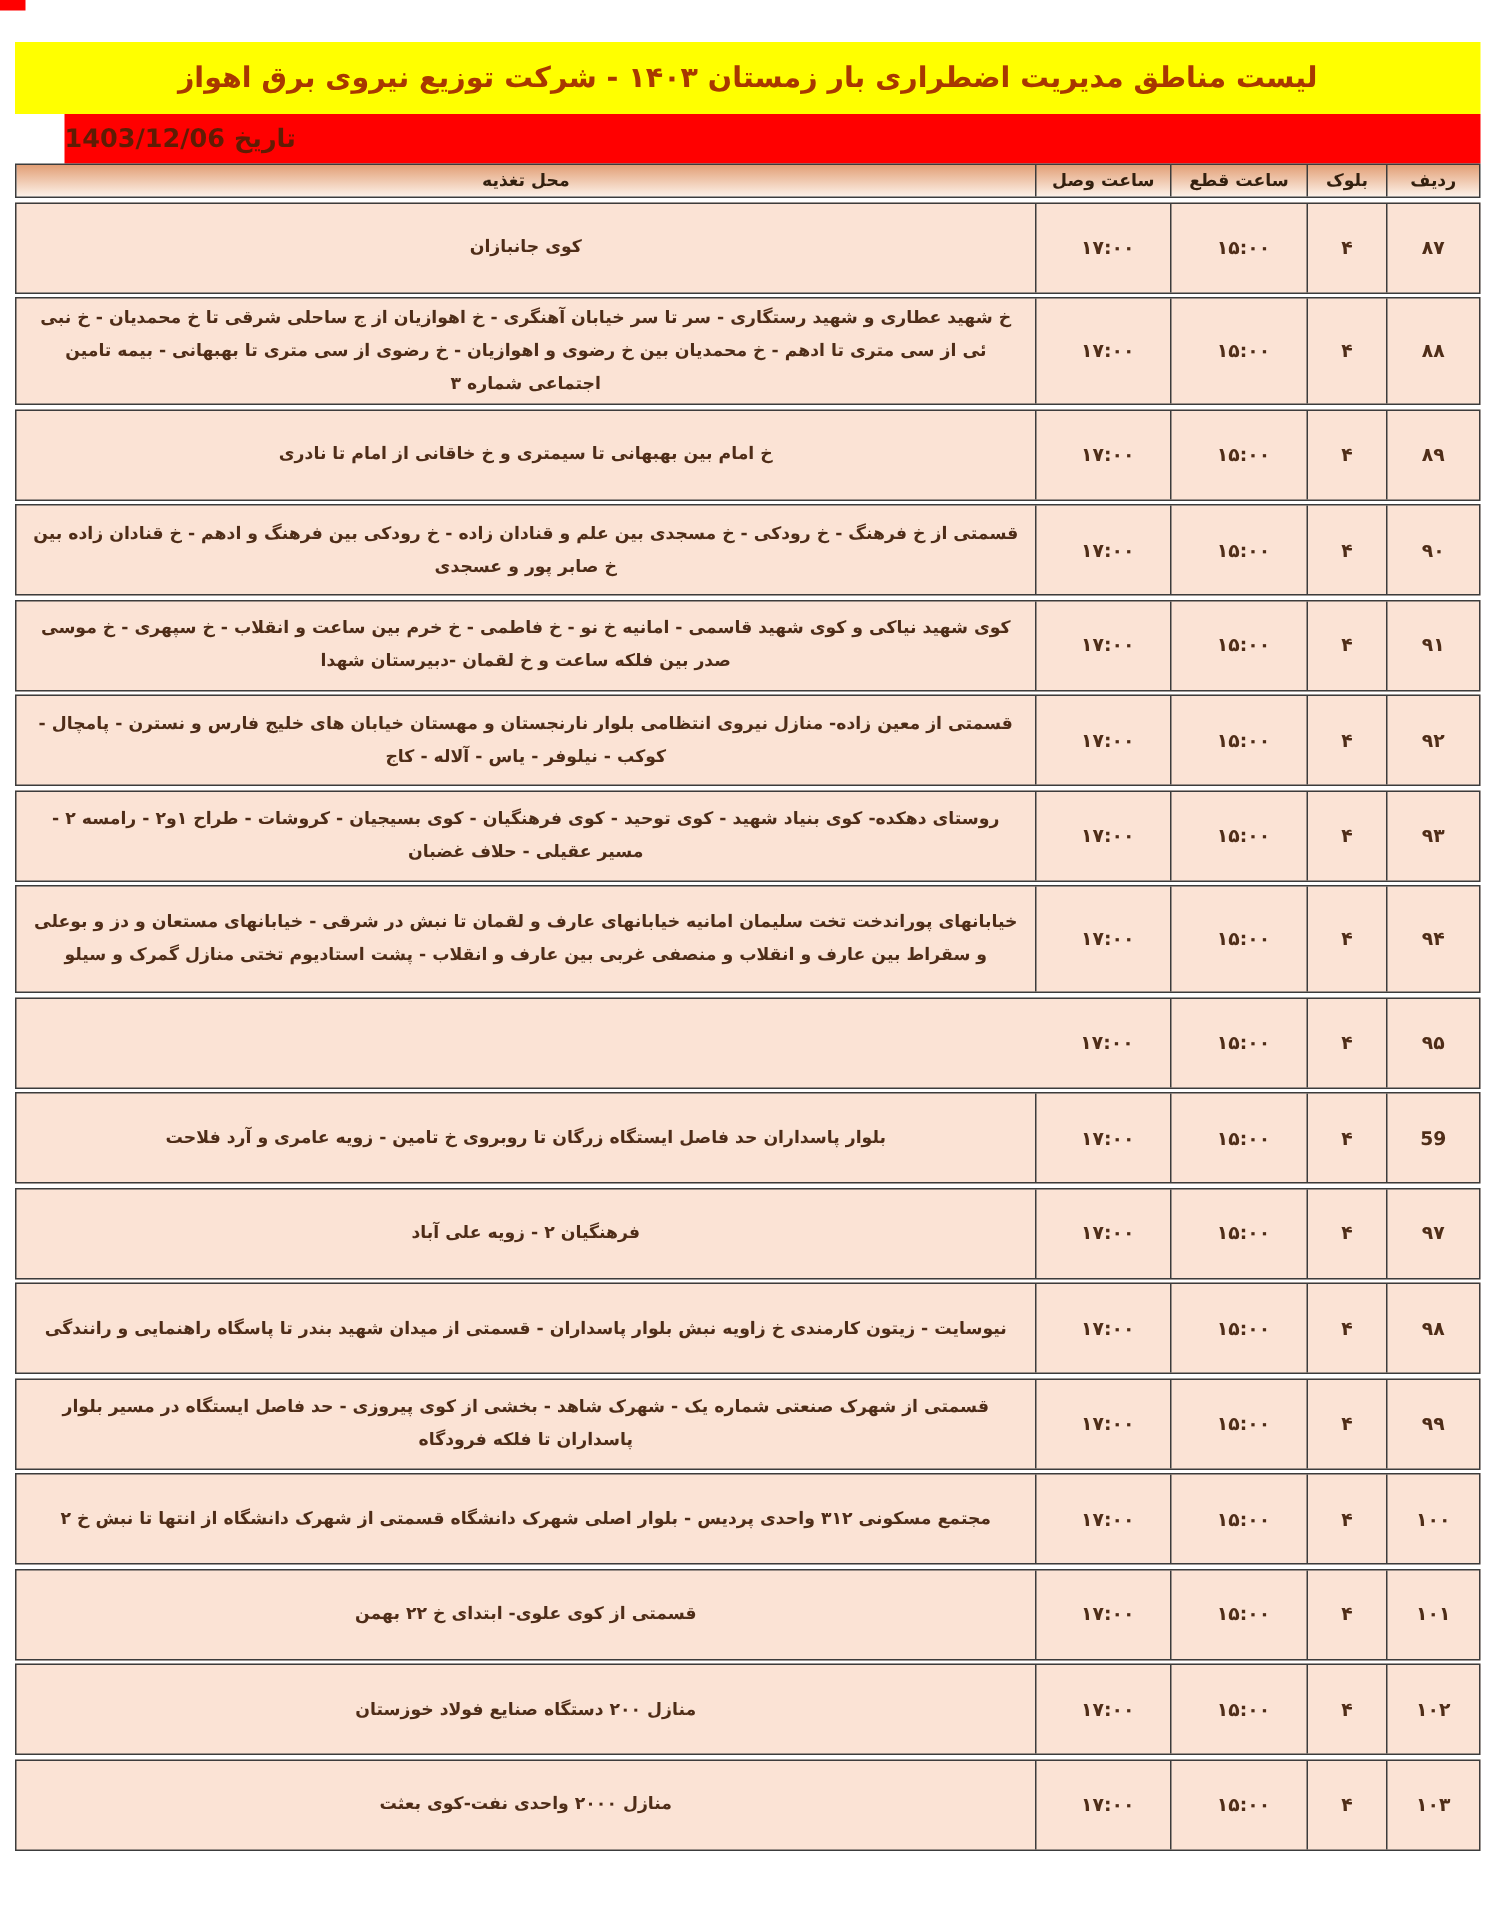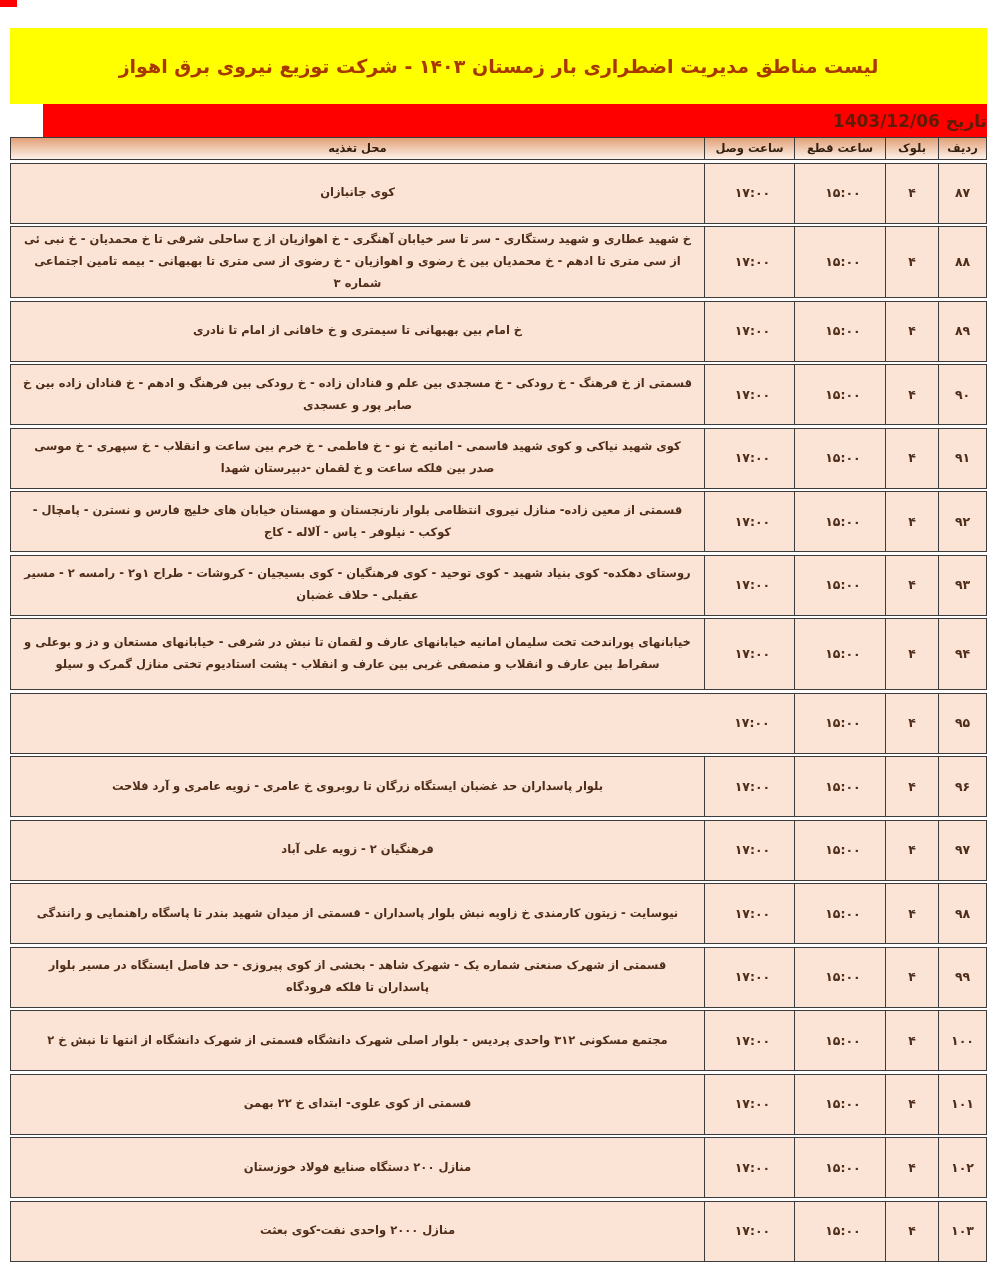--- a/index.html
+++ b/index.html
@@ -9,27 +9,27 @@
     --row-bg:#fbe3d5; --border:#3c3c3c; --body-text:#4f2d18;
   }
   html,body{margin:0;padding:0;}
   body{
     width:990px;height:1280px;background:#ffffff;position:relative;overflow:hidden;
     font-family:"DejaVu Sans",sans-serif;
   }
   .corner-mark{position:absolute;top:0;left:0;width:17px;height:7px;background:var(--date-bg);}
   .doc{position:absolute;top:28px;left:10px;right:3px;}
   .title-band{
-    height:76px;background:var(--title-bg);color:var(--title-text);
+    height:48px;background:var(--title-bg);color:var(--title-text);
     display:flex;align-items:center;justify-content:center;
     font-weight:bold;font-size:19px;text-align:left;
   }
   .date-band{
     height:33px;background:var(--date-bg);color:var(--date-text);
-    display:flex;align-items:center;justify-content:flex-start;
+    display:flex;align-items:center;justify-content:flex-end;
     font-weight:bold;font-size:17px;margin-left:33px;
   }
   .tbl{direction:rtl;}
   .hrow{
     display:flex;direction:rtl;height:23px;box-sizing:border-box;
     border:1.5px solid var(--border);
     background:linear-gradient(to bottom,var(--hdr-top),var(--hdr-bottom));
     font-weight:bold;font-size:11.5px;color:#33200f;
   }
   .row{
@@ -37,21 +37,21 @@
     border:1.5px solid var(--border);background:var(--row-bg);
     margin-top:2.5px;font-weight:bold;font-size:11.5px;color:var(--body-text);
   }
   .row.tall{height:72px;}
   .cell{
     display:flex;align-items:center;justify-content:center;text-align:center;
     box-sizing:border-box;border-left:1.5px solid var(--border);
     padding:0 6px;line-height:1.9;
   }
   .cell:last-child{border-left:none;}
-  .col-num{width:48px;flex:none;}
+  .col-num{width:62px;flex:none;}
   .col-block{width:53px;flex:none;}
   .col-cut{width:91px;flex:none;}
   .col-connect{width:90px;flex:none;}
   .col-location{flex:1;padding:0 11px;}
   .time{direction:ltr;unicode-bidi:isolate;padding-left:12px;}
   .num{font-size:12.5px;}
 </style>
 </head>
 <body>
 
@@ -141,25 +141,25 @@
   </div>
 
   <div class="row">
     <div class="cell col-num num">۹۵</div>
     <div class="cell col-block num">۴</div>
     <div class="cell col-cut num time">۱۵:۰۰</div>
     <div class="cell col-connect num time">۱۷:۰۰</div>
   </div>
 
   <div class="row">
-    <div class="cell col-num num">۹۶</div>
-    <div class="cell col-block num">۴</div>
-    <div class="cell col-cut num time">۱۵:۰۰</div>
-    <div class="cell col-connect num time">۱۷:۰۰</div>
-    <div class="cell col-location">بلوار پاسداران حد غضبان ایستگاه زرگان تا روبروی خ عامری - زویه عامری و آرد فلاحت</div>
+    <div class="cell col-num num">59</div>
+    <div class="cell col-block num">۴</div>
+    <div class="cell col-cut num time">۱۵:۰۰</div>
+    <div class="cell col-connect num time">۱۷:۰۰</div>
+    <div class="cell col-location">بلوار پاسداران حد فاصل ایستگاه زرگان تا روبروی خ تامین - زویه عامری و آرد فلاحت</div>
   </div>
 
   <div class="row">
     <div class="cell col-num num">۹۷</div>
     <div class="cell col-block num">۴</div>
     <div class="cell col-cut num time">۱۵:۰۰</div>
     <div class="cell col-connect num time">۱۷:۰۰</div>
     <div class="cell col-location">فرهنگیان ۲ - زویه علی آباد</div>
   </div>
 

